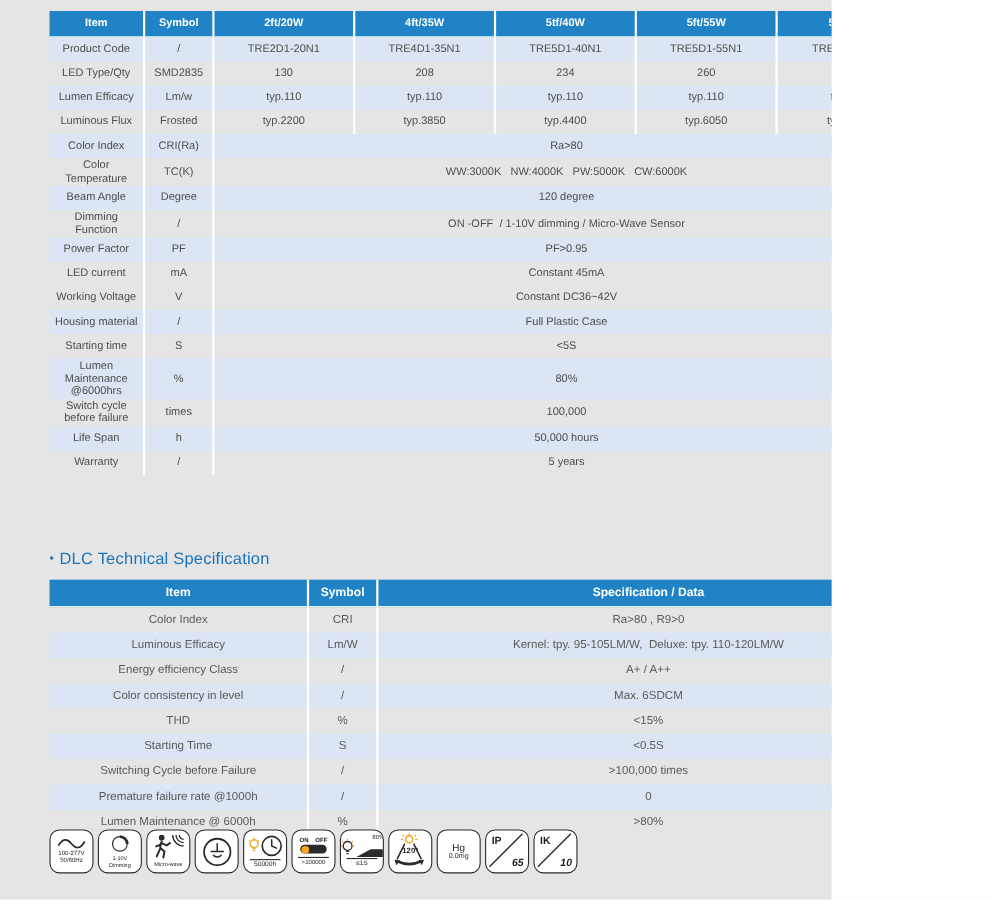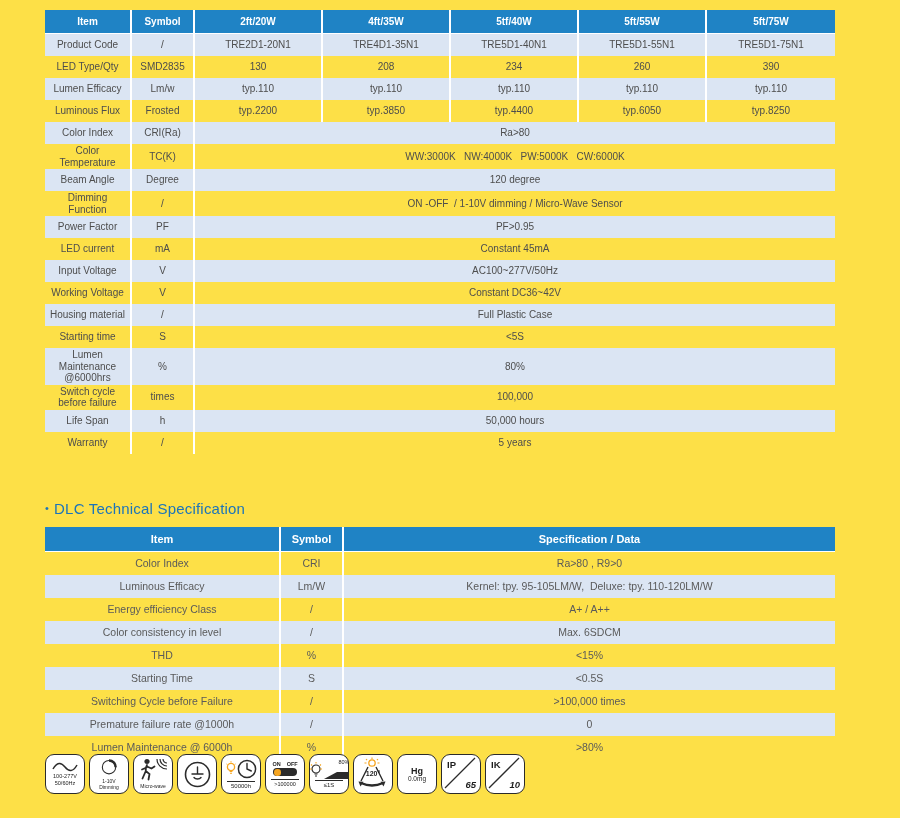--- a/index.html
+++ b/index.html
@@ -1,17 +1,17 @@
 <!DOCTYPE html>
 <html><head>
 <meta charset="utf-8">
 <style>
   html,body { margin:0; padding:0; background:#ffffff; }
   body { width:900px; height:818px; font-family:"Liberation Sans", sans-serif; }
-  .page { position:relative; width:900px; height:818px; background:#fde047; overflow:hidden; }
+  .page { position:relative; width:756px; height:818px; background:#e5e5e5; overflow:hidden; }
 
   
   table { border-collapse:collapse; table-layout:fixed; }
   .t1 { position:absolute; left:45px; top:10px; width:790px; font-size:10px; color:#4d4d4d; }
   .t1 th { background:#1f83c5; color:#fff; font-weight:bold; font-size:10px; height:21px;
            border-bottom:1px solid #fff; }
   .t1 th:not(:last-child), .t1 td:not(:last-child) { border-right:2px solid #fff; }
   .t1 td { height:20px; text-align:center; padding:1px 3px; line-height:1.15; white-space:pre-wrap; }
   .t1 tr.alt td { background:#dbe5f3;text-align:center; }
 
@@ -35,21 +35,21 @@
               flex-direction:column; align-items:center; justify-content:center; overflow:hidden; }
   .ic-line { font-size:5.5px; line-height:6.5px; color:#1e1e1e; text-align:center; white-space:nowrap; }
   .ic-rule { width:28px; border-top:1px solid #2b2b2b; margin:1px 0; }
   .onoff-row { display:flex; gap:6px; font-size:5.5px; font-weight:bold; color:#1e1e1e; line-height:6px; }
   .pill { width:24px; height:8px; background:#2b2b2b; border-radius:4px; margin:1.5px 0;
           display:flex; align-items:center; }
   .pill .knob { width:6.5px; height:6.5px; border-radius:50%; background:#f6a51f; margin-left:1px; }
   .fs-top { display:flex; align-items:flex-end; gap:1px; }
   .wedge { width:13px; height:7px; border-bottom:7px solid #2b2b2b; border-left:13px solid transparent; }
   .pct { font-size:5.5px; line-height:6px; color:#1e1e1e; text-align:right; }
-  .hg-main { font-size:9px; font-weight:bold; color:#1e1e1e; line-height:10px; }
+  .hg-main { font-size:9px; font-weight:normal; color:#1e1e1e; line-height:10px; }
   .rate-top { position:absolute; left:5px; top:4px; font-size:9.5px; font-weight:bold; color:#1e1e1e; }
   .rate-bottom { position:absolute; right:4px; bottom:3px; font-size:9.5px; font-weight:bold; color:#1e1e1e;font-style:italic; }
   .diag { position:absolute; left:0; top:0; }
   .beam-label { position:absolute; left:0; top:15px; width:100%; text-align:center;
                 font-size:7px; font-weight:bold; color:#1e1e1e; }
   svg { display:block; }
 </style>
 </head>
 <body>
 
@@ -136,25 +136,20 @@
         <tr class="alt">
           <td>Power Factor</td>
           <td>PF</td>
           <td colspan="5">PF&gt;0.95</td>
         </tr>
         <tr>
           <td>LED current</td>
           <td>mA</td>
           <td colspan="5">Constant 45mA</td>
         </tr>
-        <tr class="alt">
-          <td>Input Voltage</td>
-          <td>V</td>
-          <td colspan="5">AC100~277V/50Hz</td>
-        </tr>
         <tr>
           <td>Working Voltage</td>
           <td>V</td>
           <td colspan="5">Constant DC36~42V</td>
         </tr>
         <tr class="alt">
           <td>Housing material</td>
           <td>/</td>
           <td colspan="5">Full Plastic Case</td>
         </tr>

